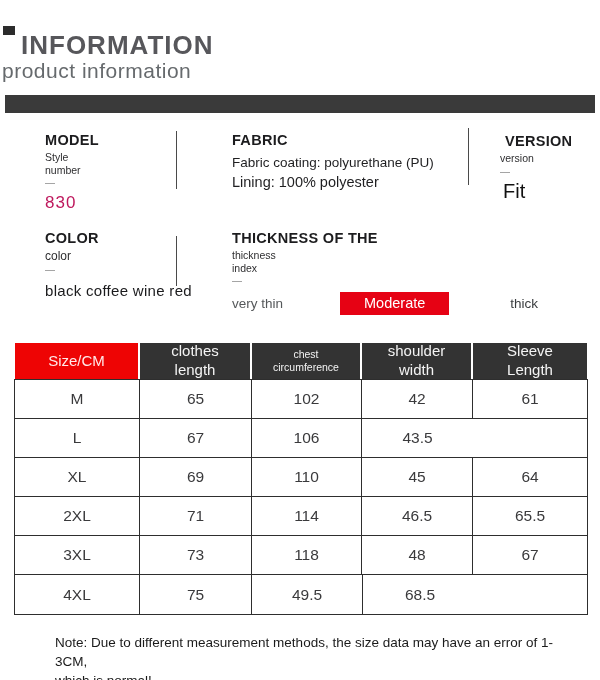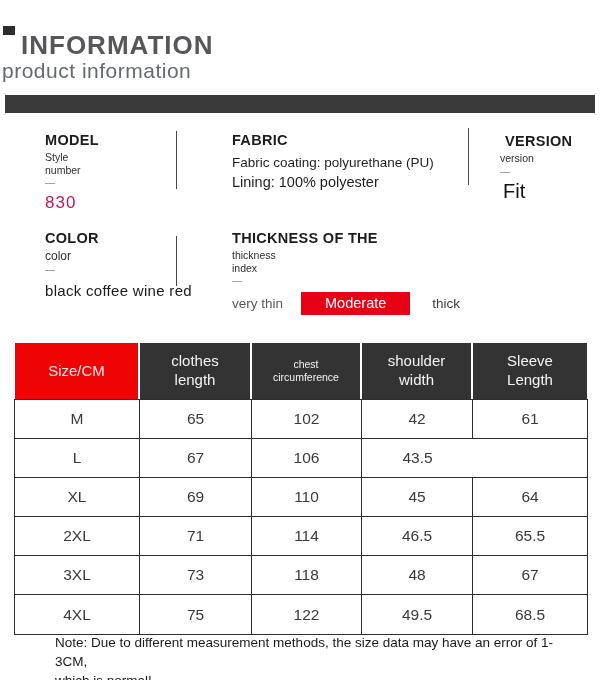--- a/index.html
+++ b/index.html
@@ -45,31 +45,31 @@
 
   .version-section{position:absolute;left:500px;top:133px;}
   .version-section .spec-heading{margin-left:5px;}
   .version-value{font-size:20px;color:#111;margin-top:3px;margin-left:3px;}
 
   .color-section{position:absolute;left:45px;top:230px;}
   .color-section .spec-sub{font-size:12px;}
   .color-value{font-size:15px;color:#1b1b1d;margin-top:7px;letter-spacing:0.3px;}
 
   .thickness-section{position:absolute;left:232px;top:230px;}
-  .thickness-options{display:flex;align-items:center;margin-top:6px;}
+  .thickness-options{display:flex;align-items:center;margin-top:6px;gap:39px;}
   .opt-plain1{font-size:13.5px;color:#55585a;}
   .opt-plain2{font-size:13.5px;color:#3a3d3f;}
   .opt-chip{
     background:var(--chip-red);color:#ffffff;
     font-size:14.5px;padding:3px 24px 4px;margin:0 22px 0 18px;
   }
 
   
   .size-table{position:absolute;left:14px;top:343px;width:574px;}
-  .thead{display:flex;height:56px;border-left:1px solid #fff;border-right:1px solid #fff;}
+  .thead{display:flex;height:36px;border-left:1px solid #fff;border-right:1px solid #fff;}
   .th{
     background:var(--dark);color:#f4f4f4;
     display:flex;align-items:center;justify-content:center;text-align:center;
     font-size:15px;line-height:1.25;
   }
   .th.red{background:var(--accent-red);color:#ffe9e9;font-size:15px;}
   .th.small{font-size:10.5px;}
   .th:not(:last-child){border-right:2px solid #ffffff;}
   .c0{flex:0 0 125px;}
   .c1{flex:0 0 112px;}
@@ -187,21 +187,20 @@
     <div class="tr">
       <div class="td c0">3XL</div>
       <div class="td c1">73</div>
       <div class="td c2">118</div>
       <div class="td c3">48</div>
       <div class="td c4">67</div>
     </div>
     <div class="tr">
       <div class="td c0">4XL</div>
       <div class="td c1">75</div>
-      <div class="td c2">122</div>
       <div class="td c3">49.5</div>
       <div class="td c4">68.5</div>
     </div>
   </div>
 </div>
 
 <div class="note-text preline">Note: Due to different measurement methods, the size data may have an error of 1-3CM,
 which is normal!</div>
 
 </body></html>

